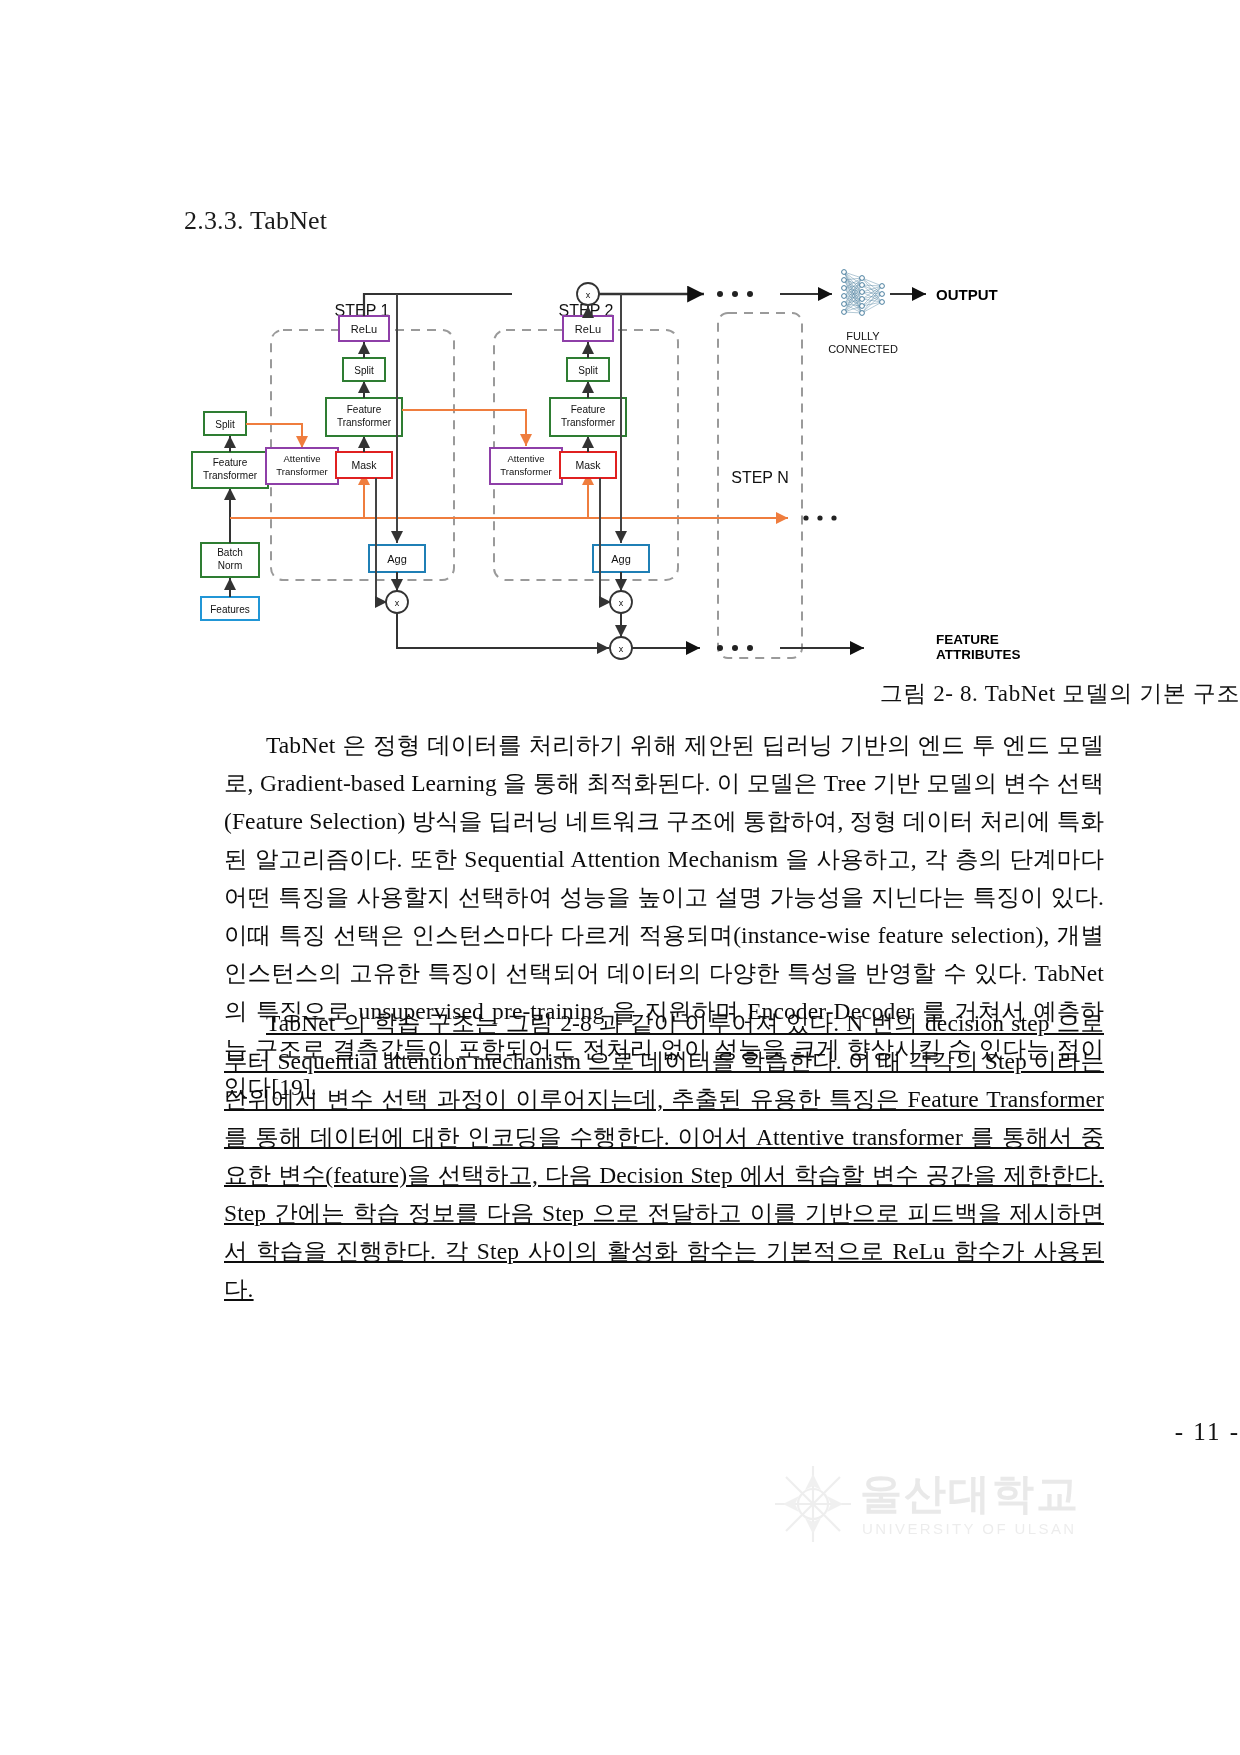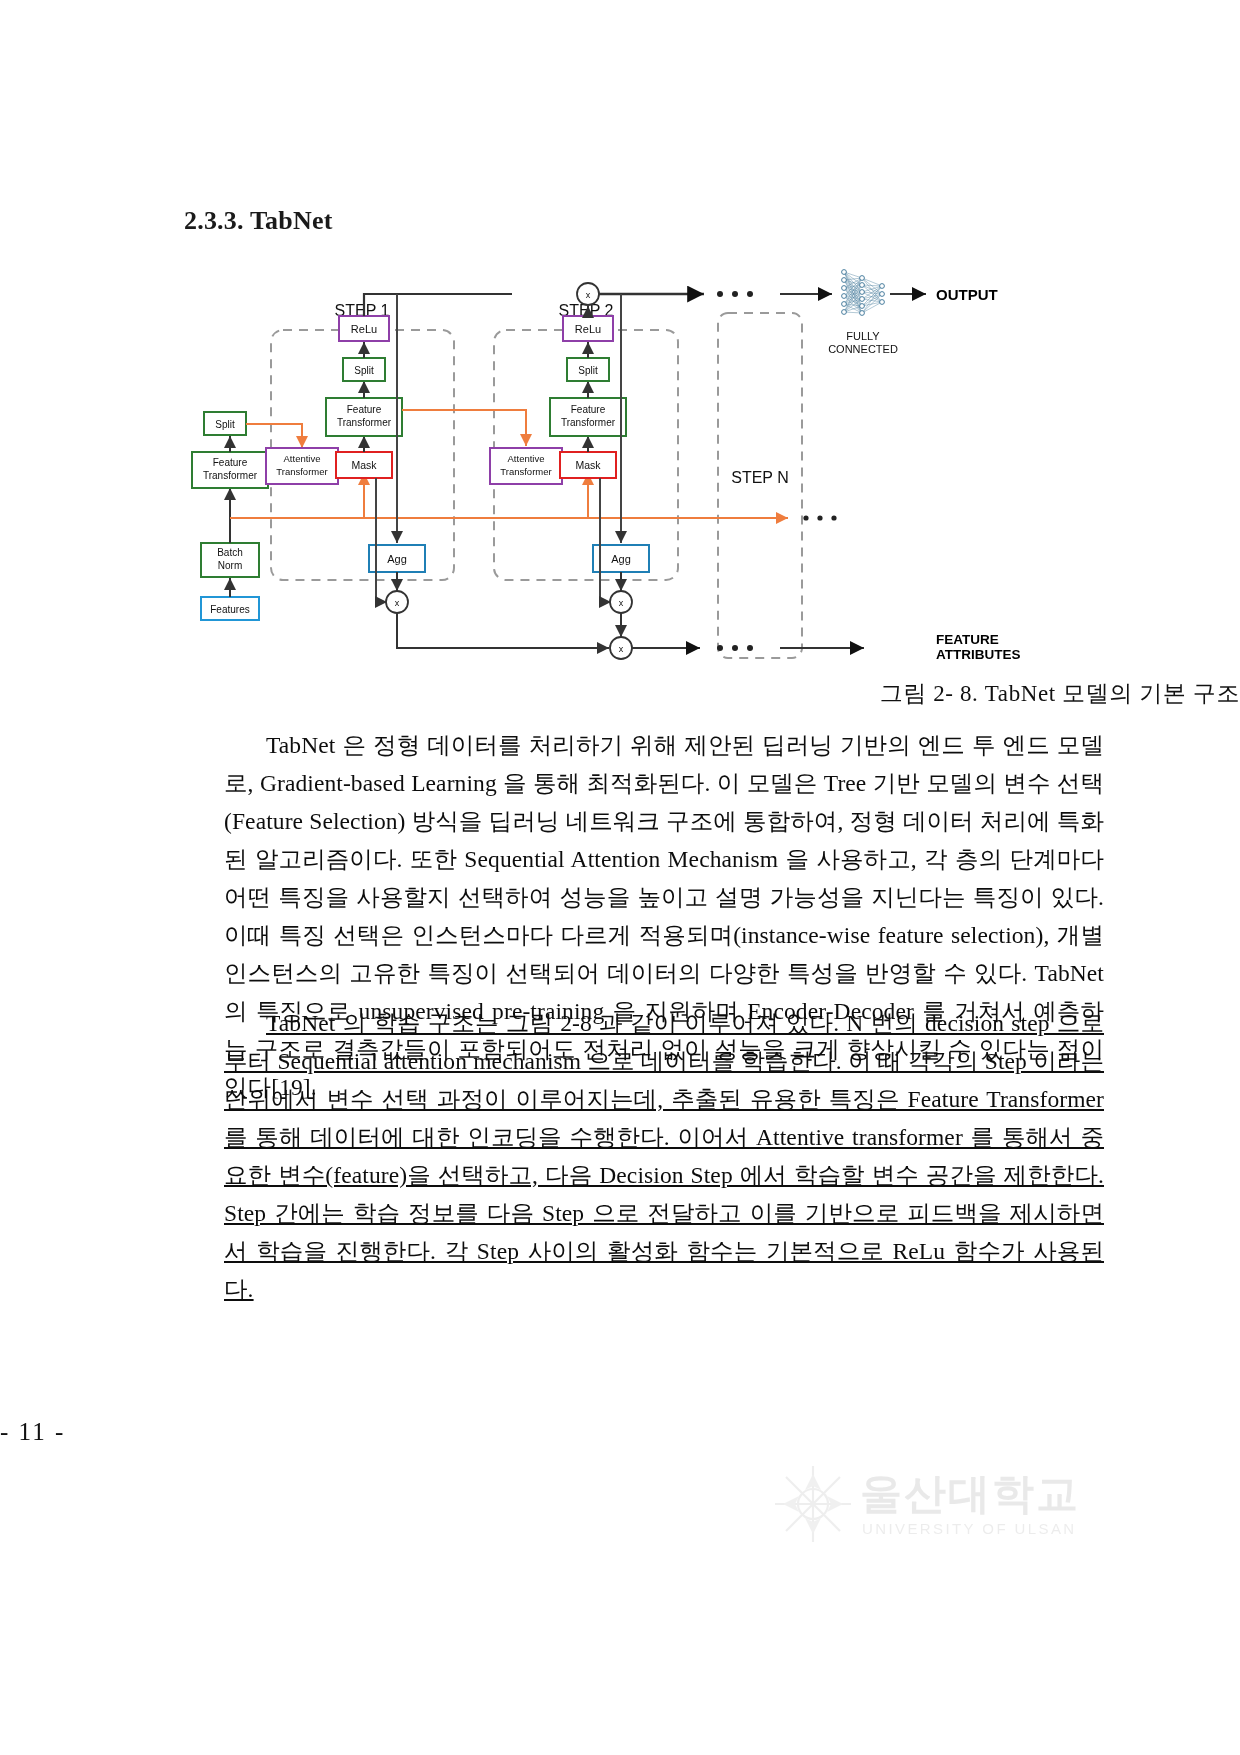--- a/index.html
+++ b/index.html
@@ -10,21 +10,21 @@
     color:#000;
     position:relative;
     overflow:hidden;
   }
   .page{position:relative;width:1240px;height:1755px;}
 
   
   .heading{
     position:absolute;left:184px;top:206px;
     font-family:"Liberation Serif", serif;
-    font-size:26px;letter-spacing:.2px;color:#1a1a1a;font-weight:bold;
+    font-size:26px;letter-spacing:.2px;color:#1a1a1a;
   }
 
   
   .figure{position:absolute;left:184px;top:258px;width:880px;height:420px;}
   .fig-svg{position:absolute;left:0;top:0;}
 
   
   .caption{
     position:absolute;left:0;top:678px;width:1240px;
     text-align:right;font-size:23px;
@@ -40,21 +40,21 @@
     text-align:justify;text-justify:inter-word;
     color:#0d0d0d;letter-spacing:.1px;margin-left:40px;
   }
   #para1{top:726px;}
   #para2{top:1004px;text-decoration:underline;}
   .body-block p{margin:0;text-indent:42px;}
 
   
   .page-number{
     position:absolute;left:0;top:1418px;width:1240px;
-    text-align:left;font-size:25px;color:#111;
+    text-align:right;font-size:25px;color:#111;
     font-family:"Liberation Serif", serif;letter-spacing:2px;
   }
 
   
   .watermark{
     position:absolute;left:760px;top:1448px;width:420px;height:130px;
     opacity:.30;
   }
   .wm-text{
     position:absolute;left:100px;top:18px;

